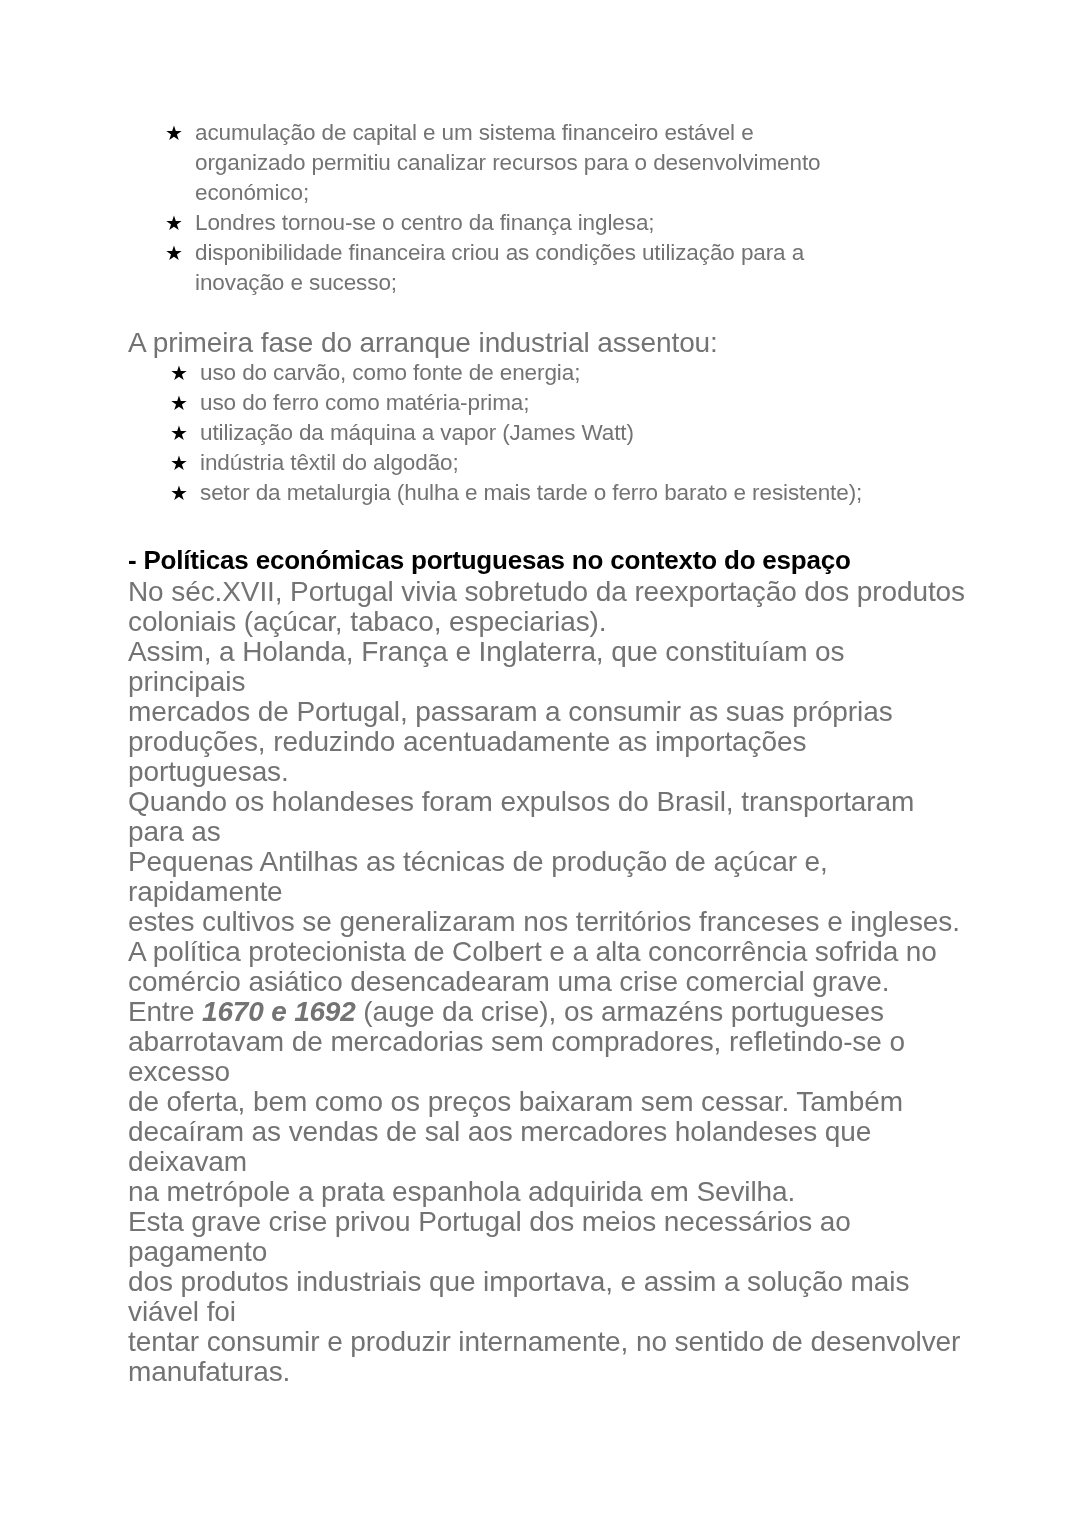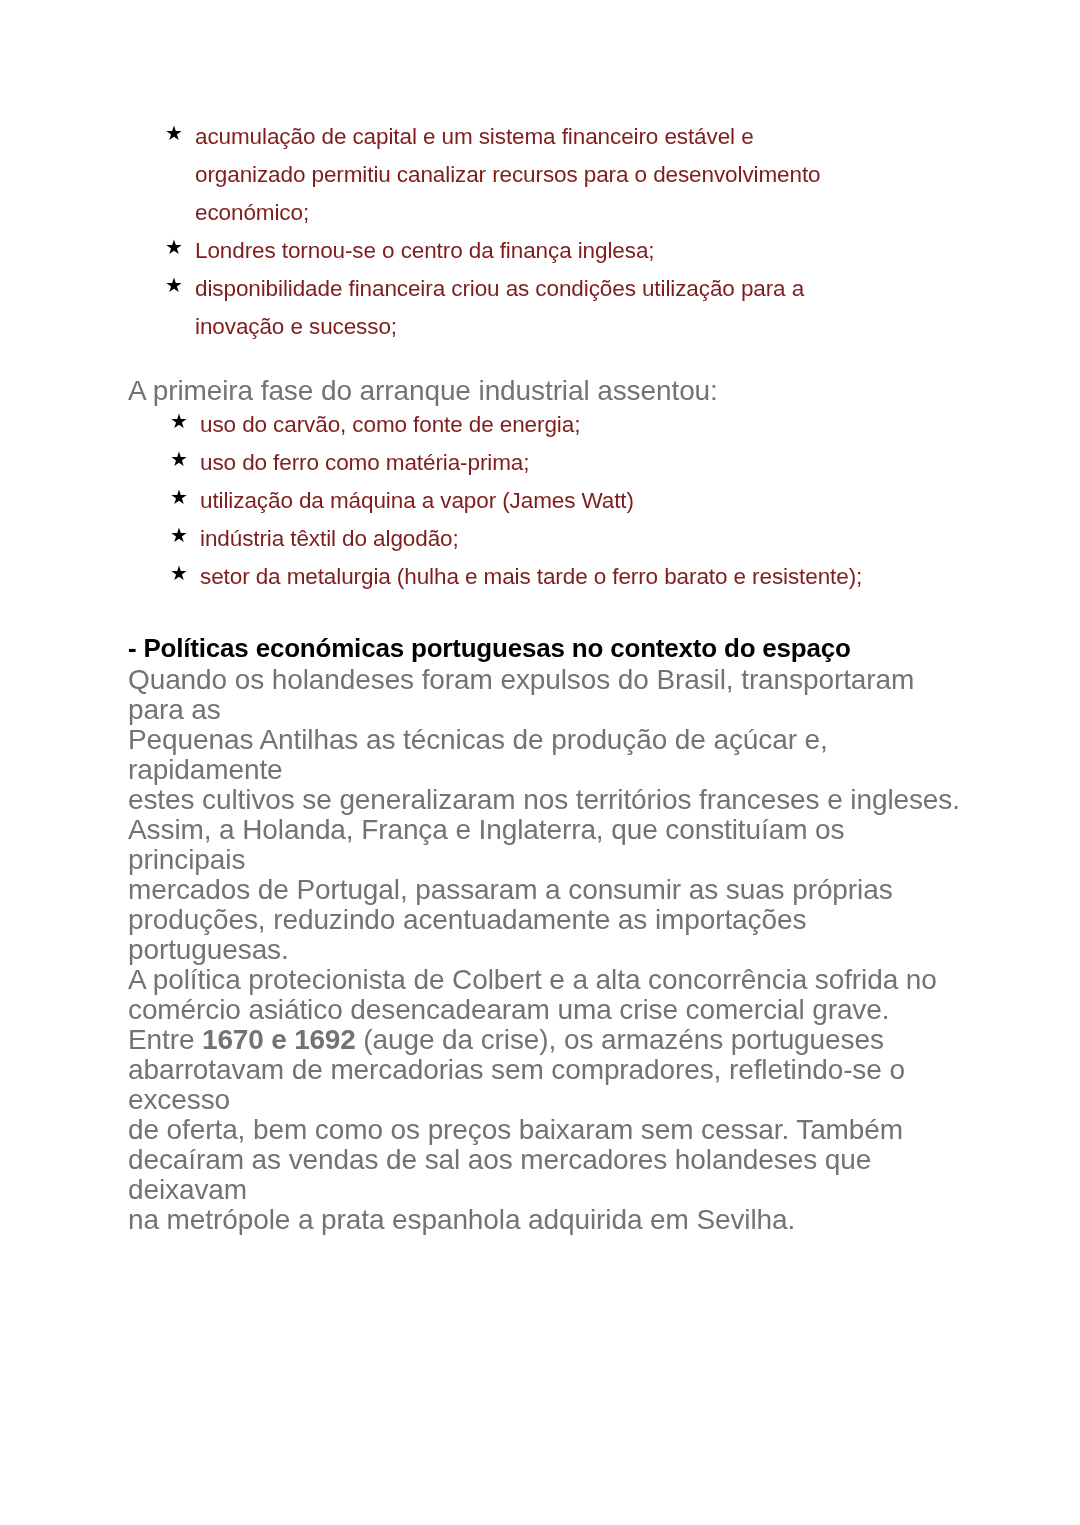--- a/index.html
+++ b/index.html
@@ -65,23 +65,23 @@
     width: 30px;
     font-size: 20px;
     line-height: 30px;
     color: #000000;
     text-align: left;
   }
 
   .bullet-text {
     flex: 1 1 auto;
     font-size: 22.5px;
-    line-height: 38px;
+    line-height: 30px;
     letter-spacing: -0.1px;
-    color: #7f1d1d;
+    color: #737373;
     white-space: pre-wrap;
   }
 
   
   .section-heading {
     font-size: 26px;
     line-height: 33px;
     font-weight: bold;
     letter-spacing: -0.2px;
     color: #000000;
@@ -89,20 +89,21 @@
   }
   .section-heading .tail-colon {
     font-weight: normal;
   }
   .gap-md { height: 30px; }
   .gap-lg { height: 36px; }
 
   strong.inline-bold {
     font-weight: bold;
     letter-spacing: -0.2px;
+    font-style: italic;
   }
 </style>
 </head>
 <body>
 
 <div class="page">
   <div class="content">
 
     <ul class="bullet-list indent-a">
       <li class="bullet-item">
@@ -148,30 +149,36 @@
         <span class="bullet-text">setor da metalurgia (hulha e mais tarde o ferro barato e resistente);</span>
       </li>
     </ul>
 
     <div class="gap-lg"></div>
 
     <div>
       <div class="section-heading">- Políticas económicas portuguesas no contexto do espaço</div>
     </div>
 
+    <div class="para">No séc.XVII, Portugal vivia sobretudo da reexportação dos produtos
+coloniais (açúcar, tabaco, especiarias).</div>
+    <div class="para">Assim, a Holanda, França e Inglaterra, que constituíam os principais
+mercados de Portugal, passaram a consumir as suas próprias
+produções, reduzindo acentuadamente as importações portuguesas.</div>
     <div class="para">Quando os holandeses foram expulsos do Brasil, transportaram para as
 Pequenas Antilhas as técnicas de produção de açúcar e, rapidamente
 estes cultivos se generalizaram nos territórios franceses e ingleses.</div>
-    <div class="para">Assim, a Holanda, França e Inglaterra, que constituíam os principais
-mercados de Portugal, passaram a consumir as suas próprias
-produções, reduzindo acentuadamente as importações portuguesas.</div>
     <div class="para">A política protecionista de Colbert e a alta concorrência sofrida no
 comércio asiático desencadearam uma crise comercial grave.</div>
 
     <div class="para"><span>Entre </span><strong class="inline-bold">1670 e 1692</strong><span> (auge da crise), os armazéns portugueses
 abarrotavam de mercadorias sem compradores, refletindo-se o excesso
 de oferta, bem como os preços baixaram sem cessar. Também
 decaíram as vendas de sal aos mercadores holandeses que deixavam
 na metrópole a prata espanhola adquirida em Sevilha.</span></div>
 
+    <div class="para">Esta grave crise privou Portugal dos meios necessários ao pagamento
+dos produtos industriais que importava, e assim a solução mais viável foi
+tentar consumir e produzir internamente, no sentido de desenvolver
+manufaturas.</div>
 
   </div>
 </div>
 
 </body></html>

